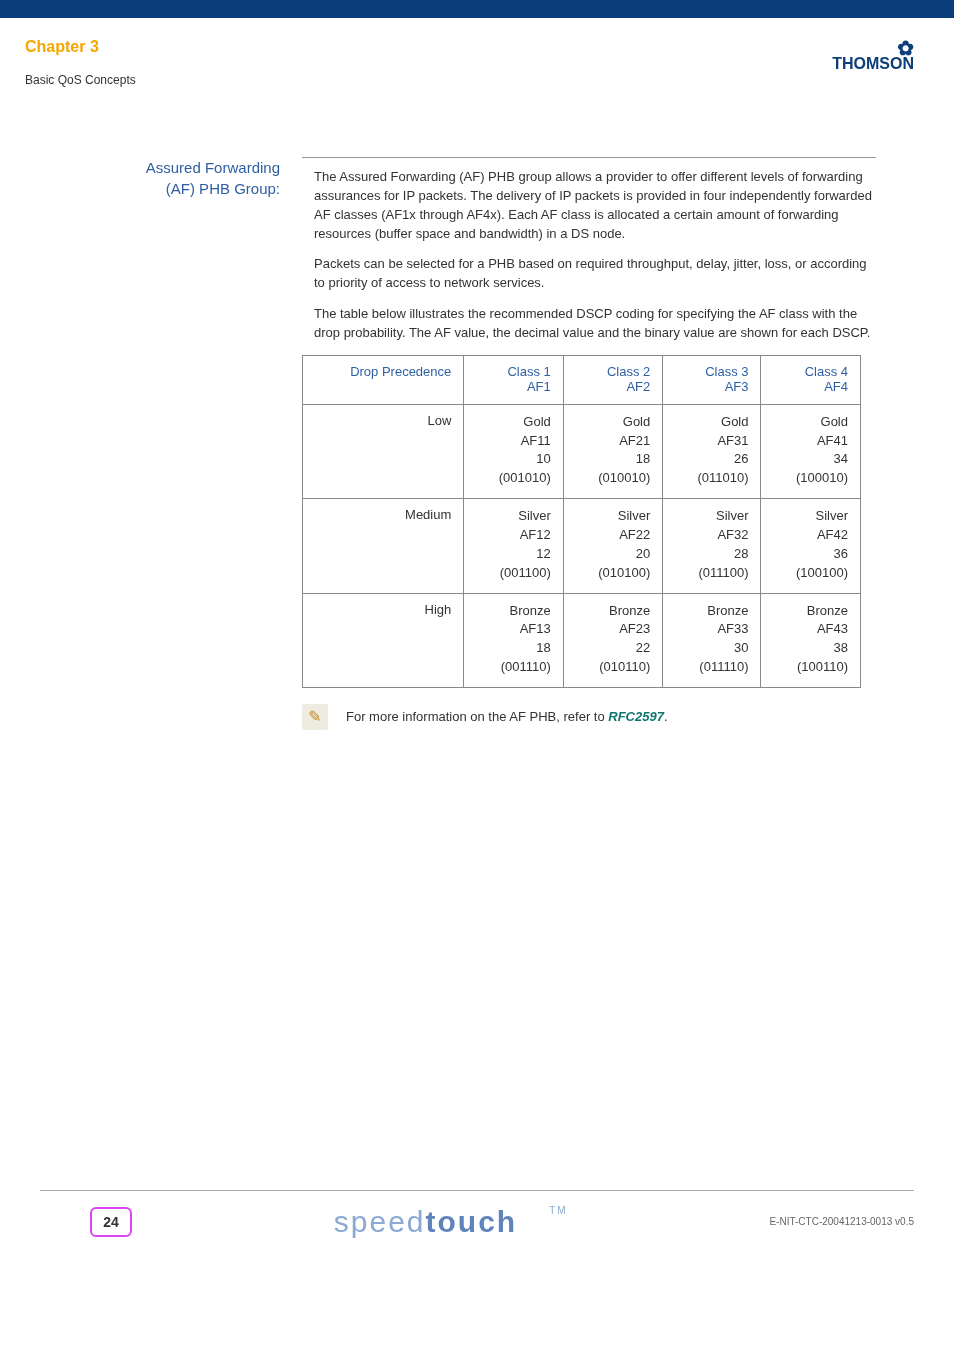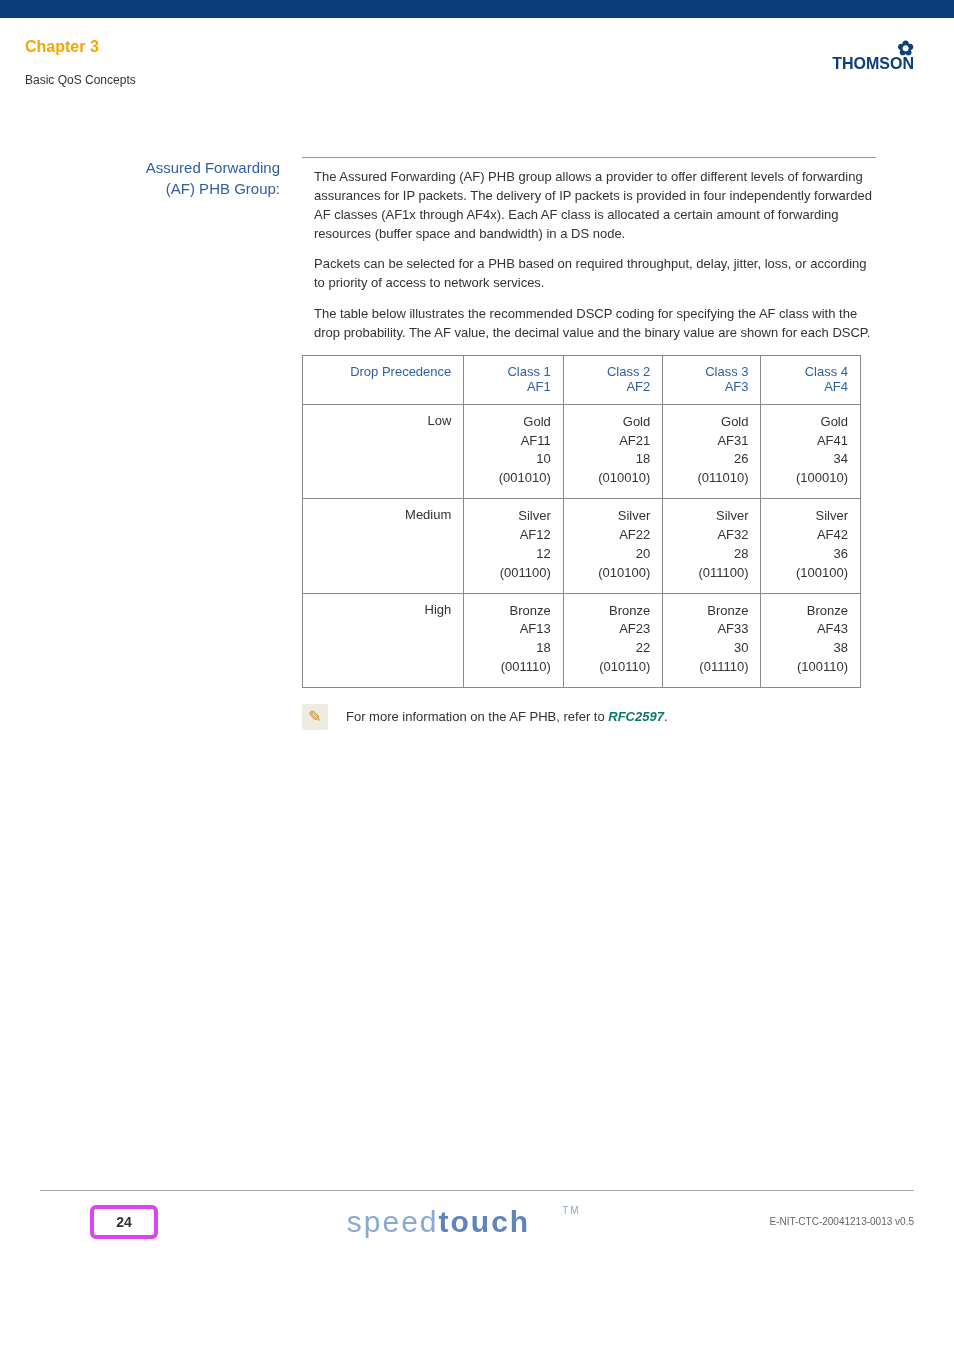--- a/index.html
+++ b/index.html
@@ -130,31 +130,31 @@
     border-top: 1px solid #aaa;
     margin: 0 10px 14px 10px;
   }
   .footer-inner {
     display: flex;
     align-items: center;
     justify-content: space-between;
     padding: 0 10px 0 60px;
   }
   .page-box {
-    border: 4px solid #d946ef;
+    border: 2px solid #d946ef;
     border-radius: 6px;
     min-width: 26px;
     height: 26px;
     display: inline-flex;
     align-items: center;
     justify-content: center;
     font-weight: bold;
     color: #333;
     font-size: 14px;
-    padding: 0 17px;
+    padding: 0 6px;
   }
   .brand {
     font-size: 30px;
     color: #8aa9d3;
     letter-spacing: 2px;
   }
   .brand .bold {
     font-weight: bold;
     color: #5e84bb;
     text-align: right;

